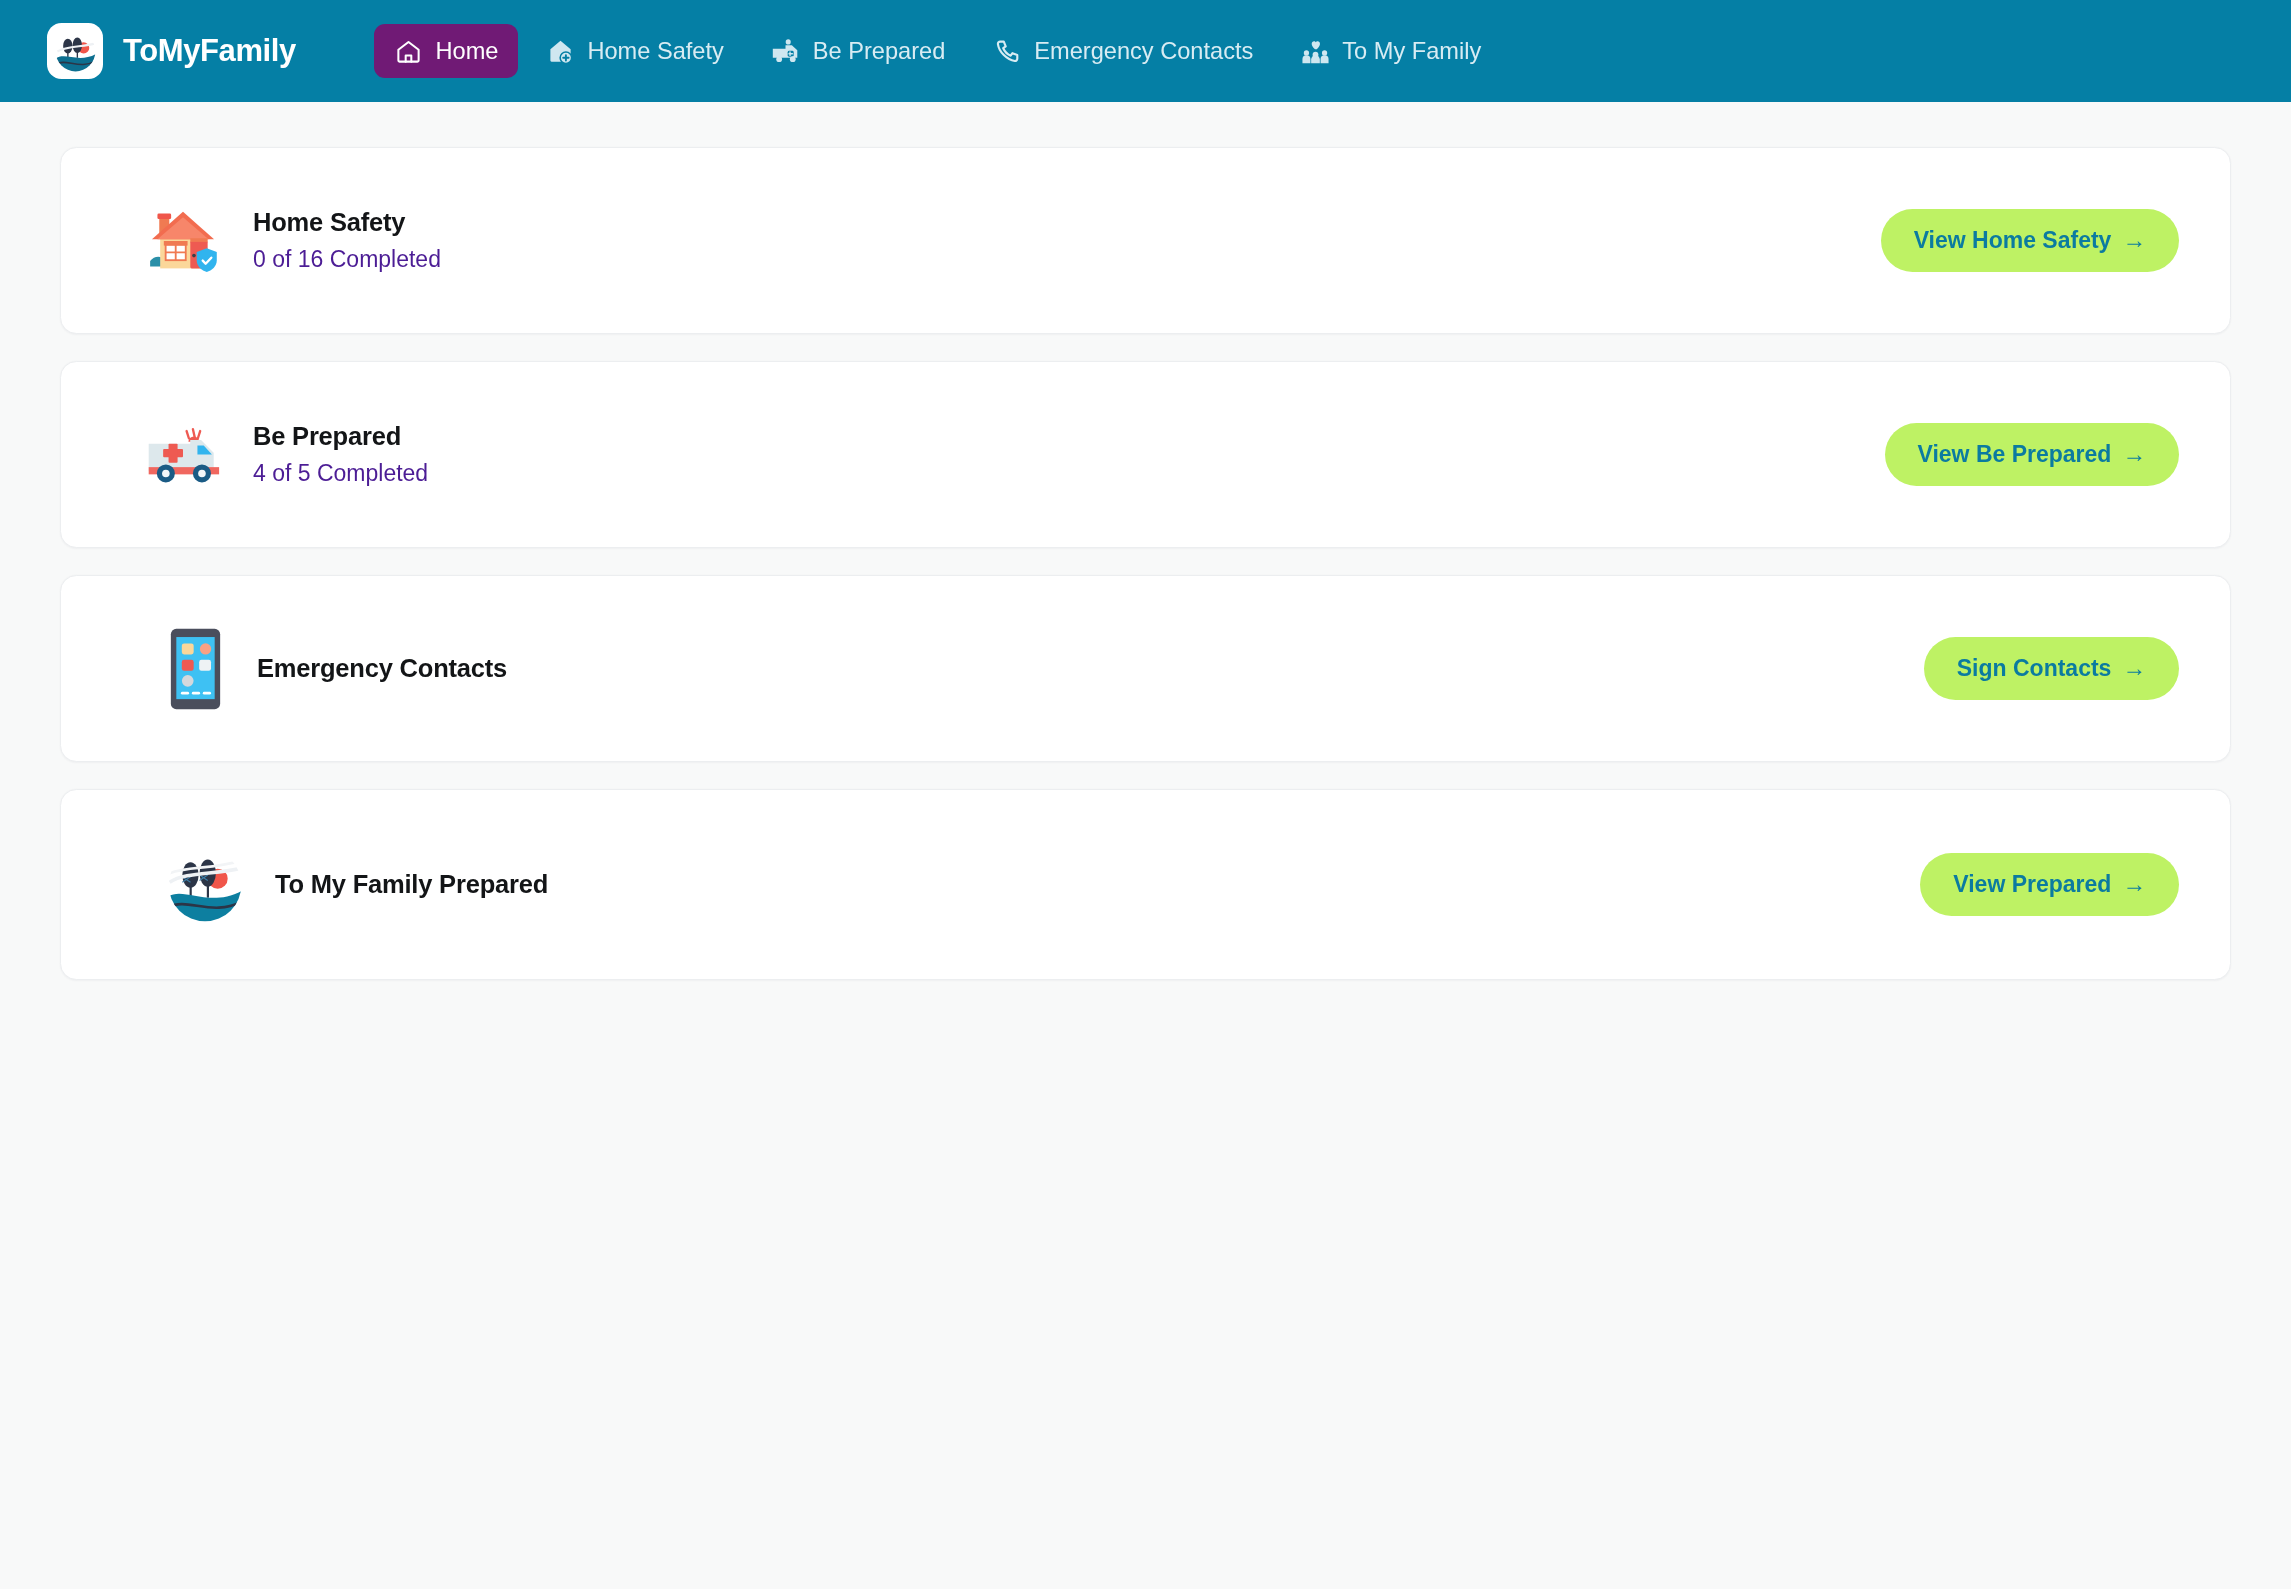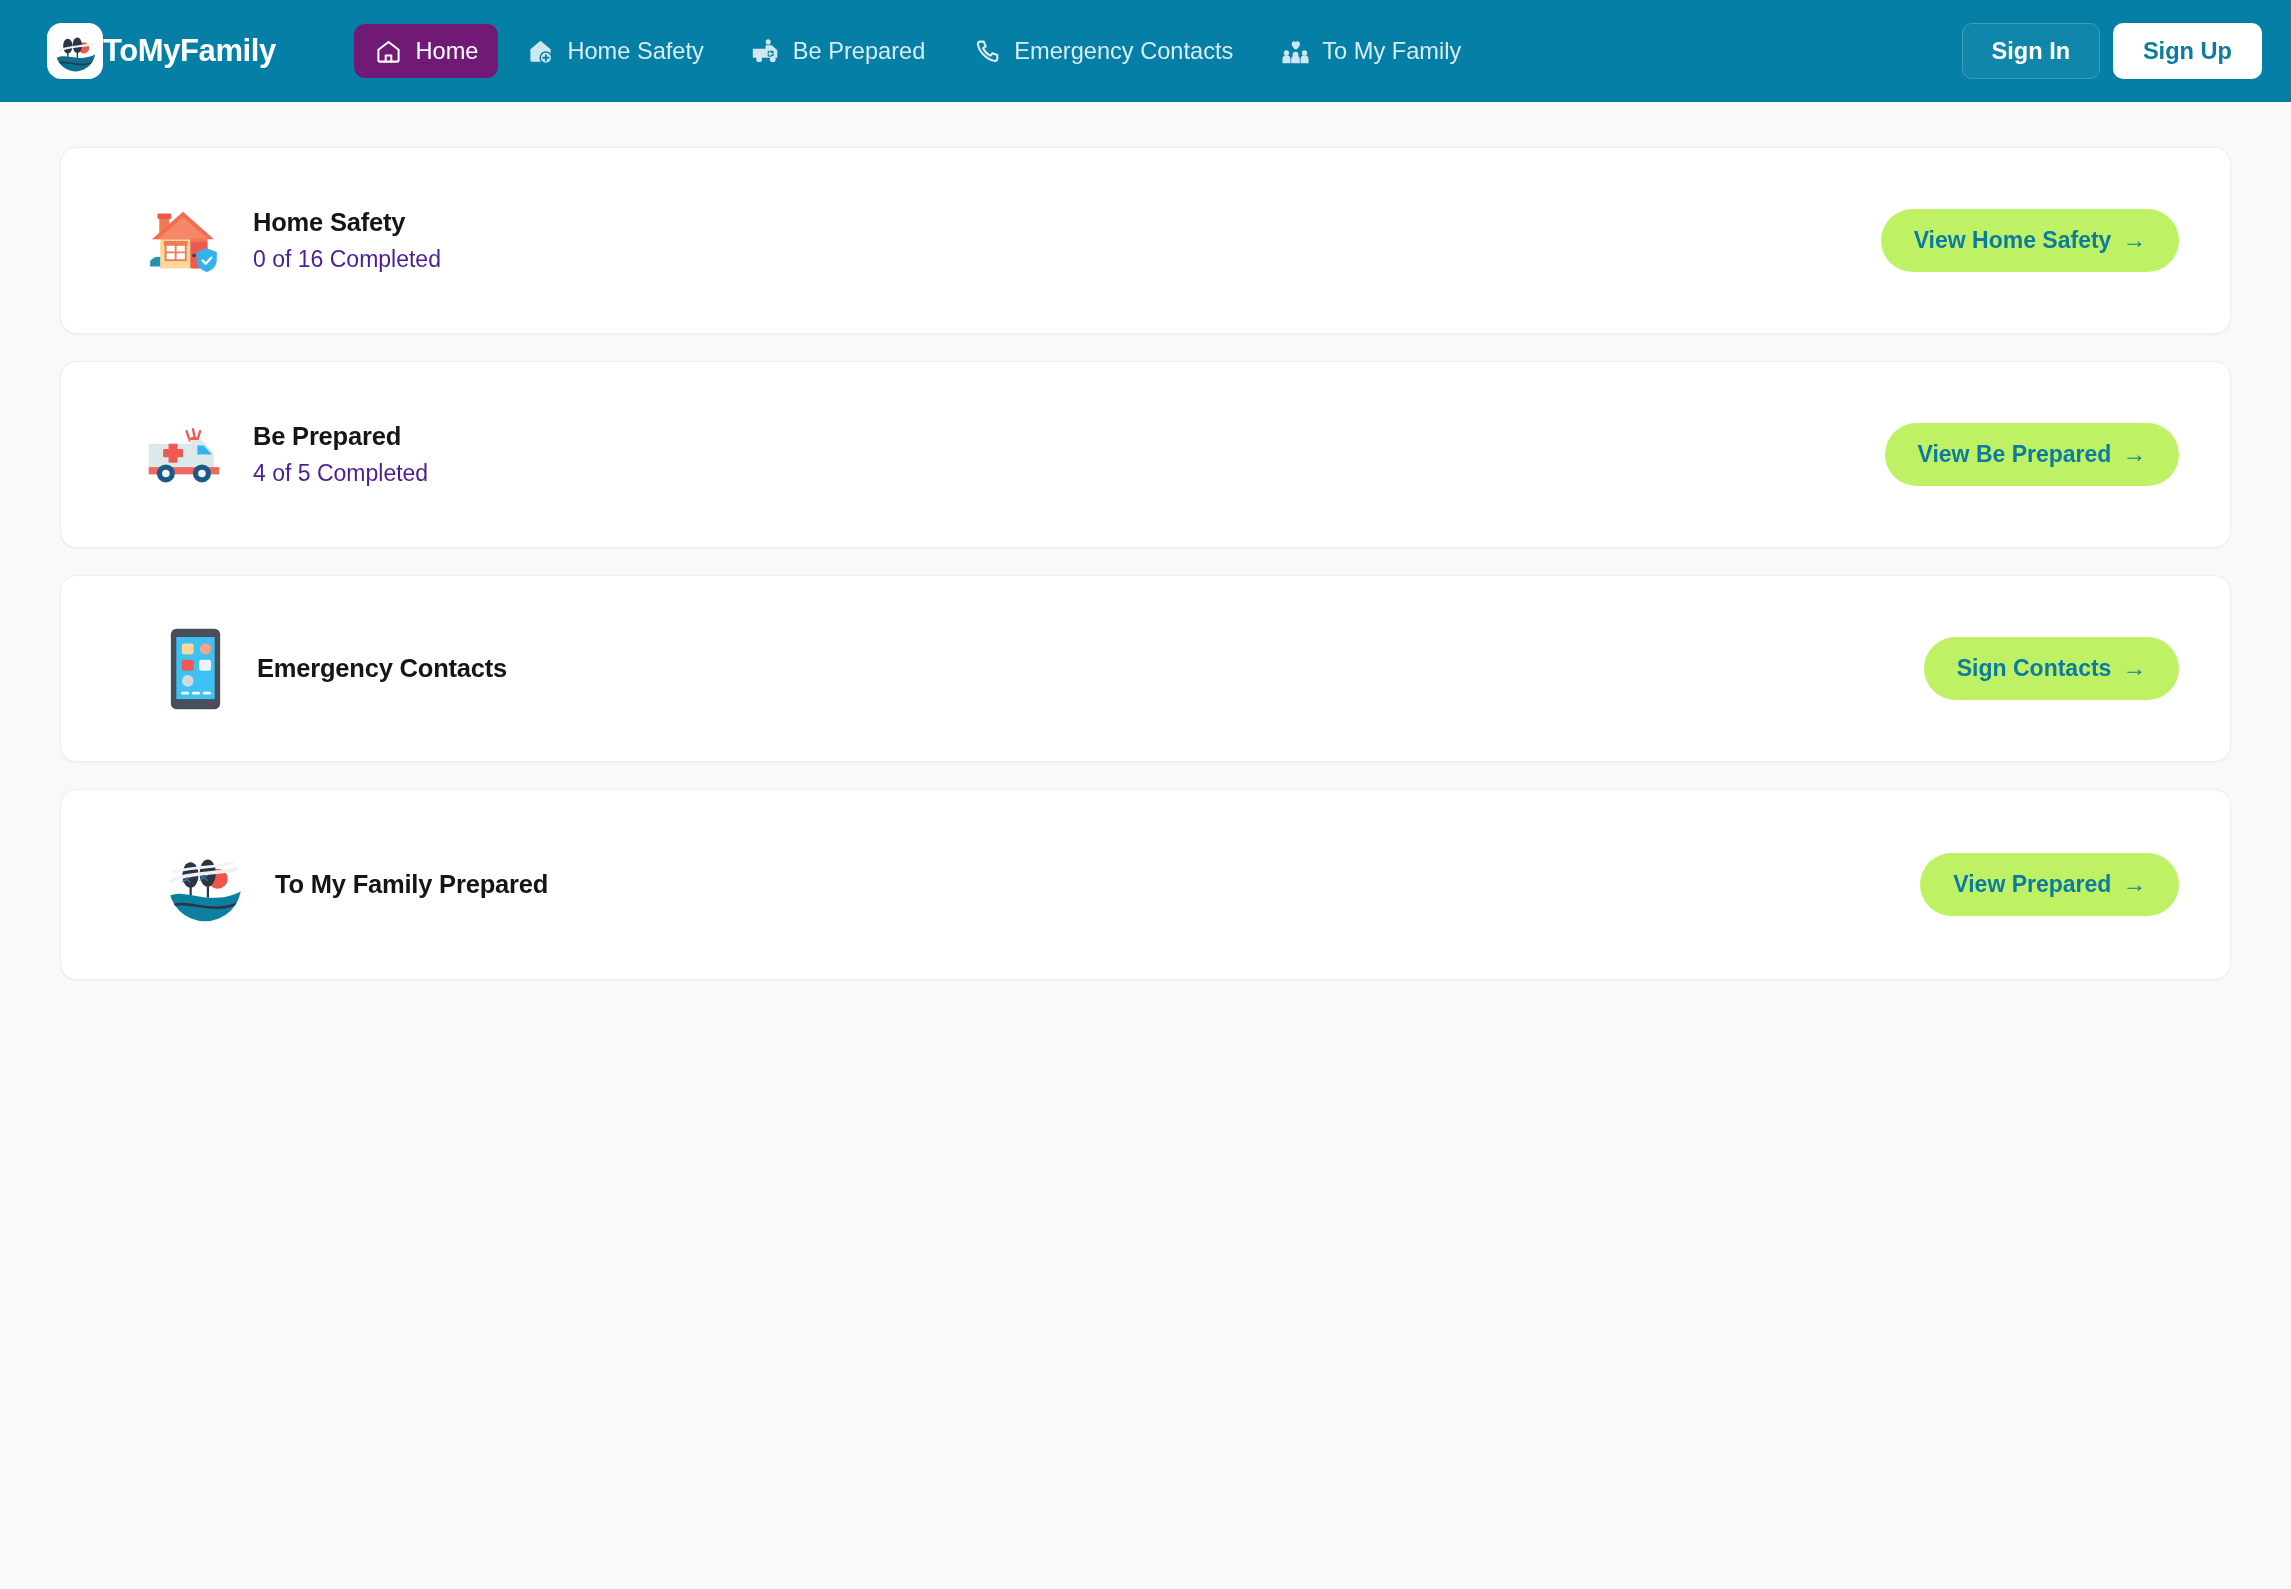--- a/index.html
+++ b/index.html
@@ -16,20 +16,21 @@
     width: 100%;
     height: 102px;
     background: #057fa5;
     display: flex;
     align-items: center;
     padding: 0 29px 0 47px;
   }
   .brand {
     display: flex;
     align-items: center;
+    gap: 20px;
     flex: 0 0 auto;
   }
   .brand-logo {
     width: 56px;
     height: 56px;
     border-radius: 14.5px;
     background: #ffffff;
     display: flex;
     align-items: center;
     justify-content: center;
@@ -249,24 +250,20 @@
           <path d="M21.6 27 v-4.6 a4.4 4.4 0 0 1 8.8 0 V27 Z" fill="#cfe7f0"></path>
           <circle cx="16" cy="17.6" r="3.2" fill="#cfe7f0"></circle>
           <path d="M11.2 27 v-4.2 a4.8 4.8 0 0 1 9.6 0 V27 Z" fill="#cfe7f0"></path>
         </svg>
       </span>
       <span>To My Family</span>
     </div>
 
   </nav>
 
-  <div class="auth">
-    <button class="btn-signin">Sign In</button>
-    <button class="btn-signup">Sign Up</button>
-  </div>
 
 </div>
 
 <div class="main">
 
   <div class="card card-1">
     <div class="card-left">
       <div class="card-art">
         <svg width="84" height="84" viewBox="0 0 92 92" aria-hidden="true">
           <path d="M10 68 C14 62 22 62 26 66 L26 74 L10 74 Z" fill="#2a8fa8"></path>

